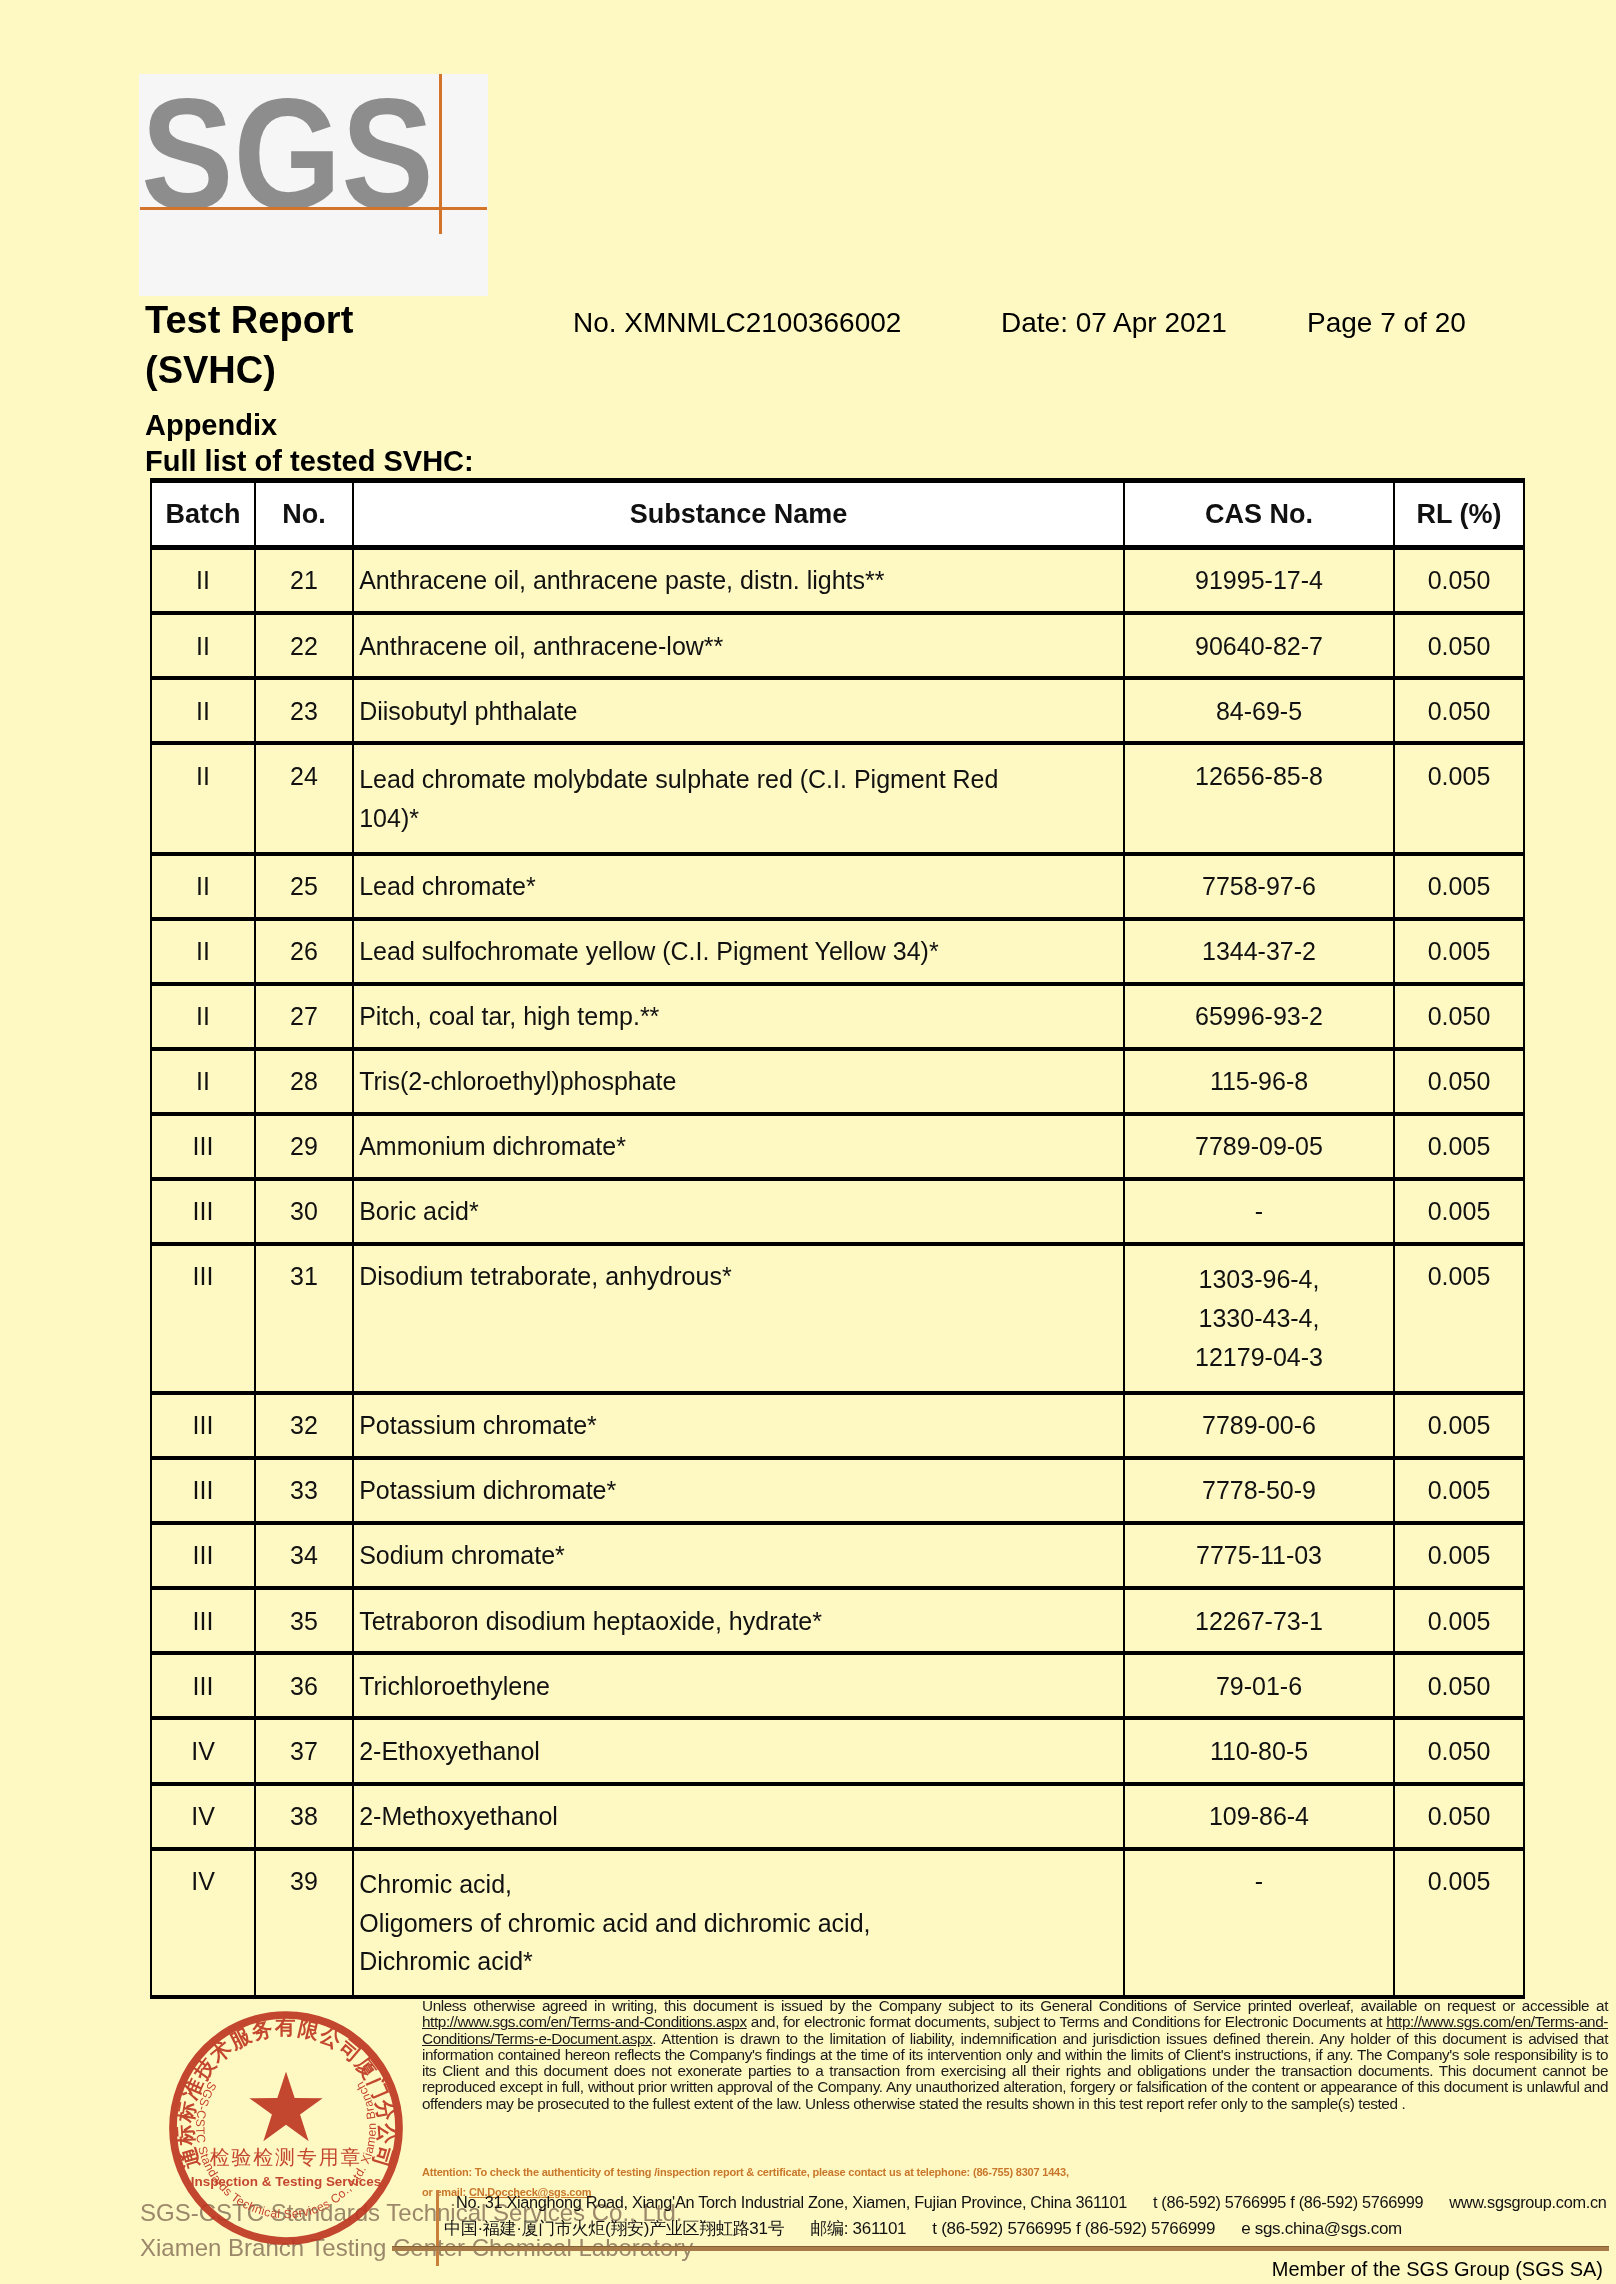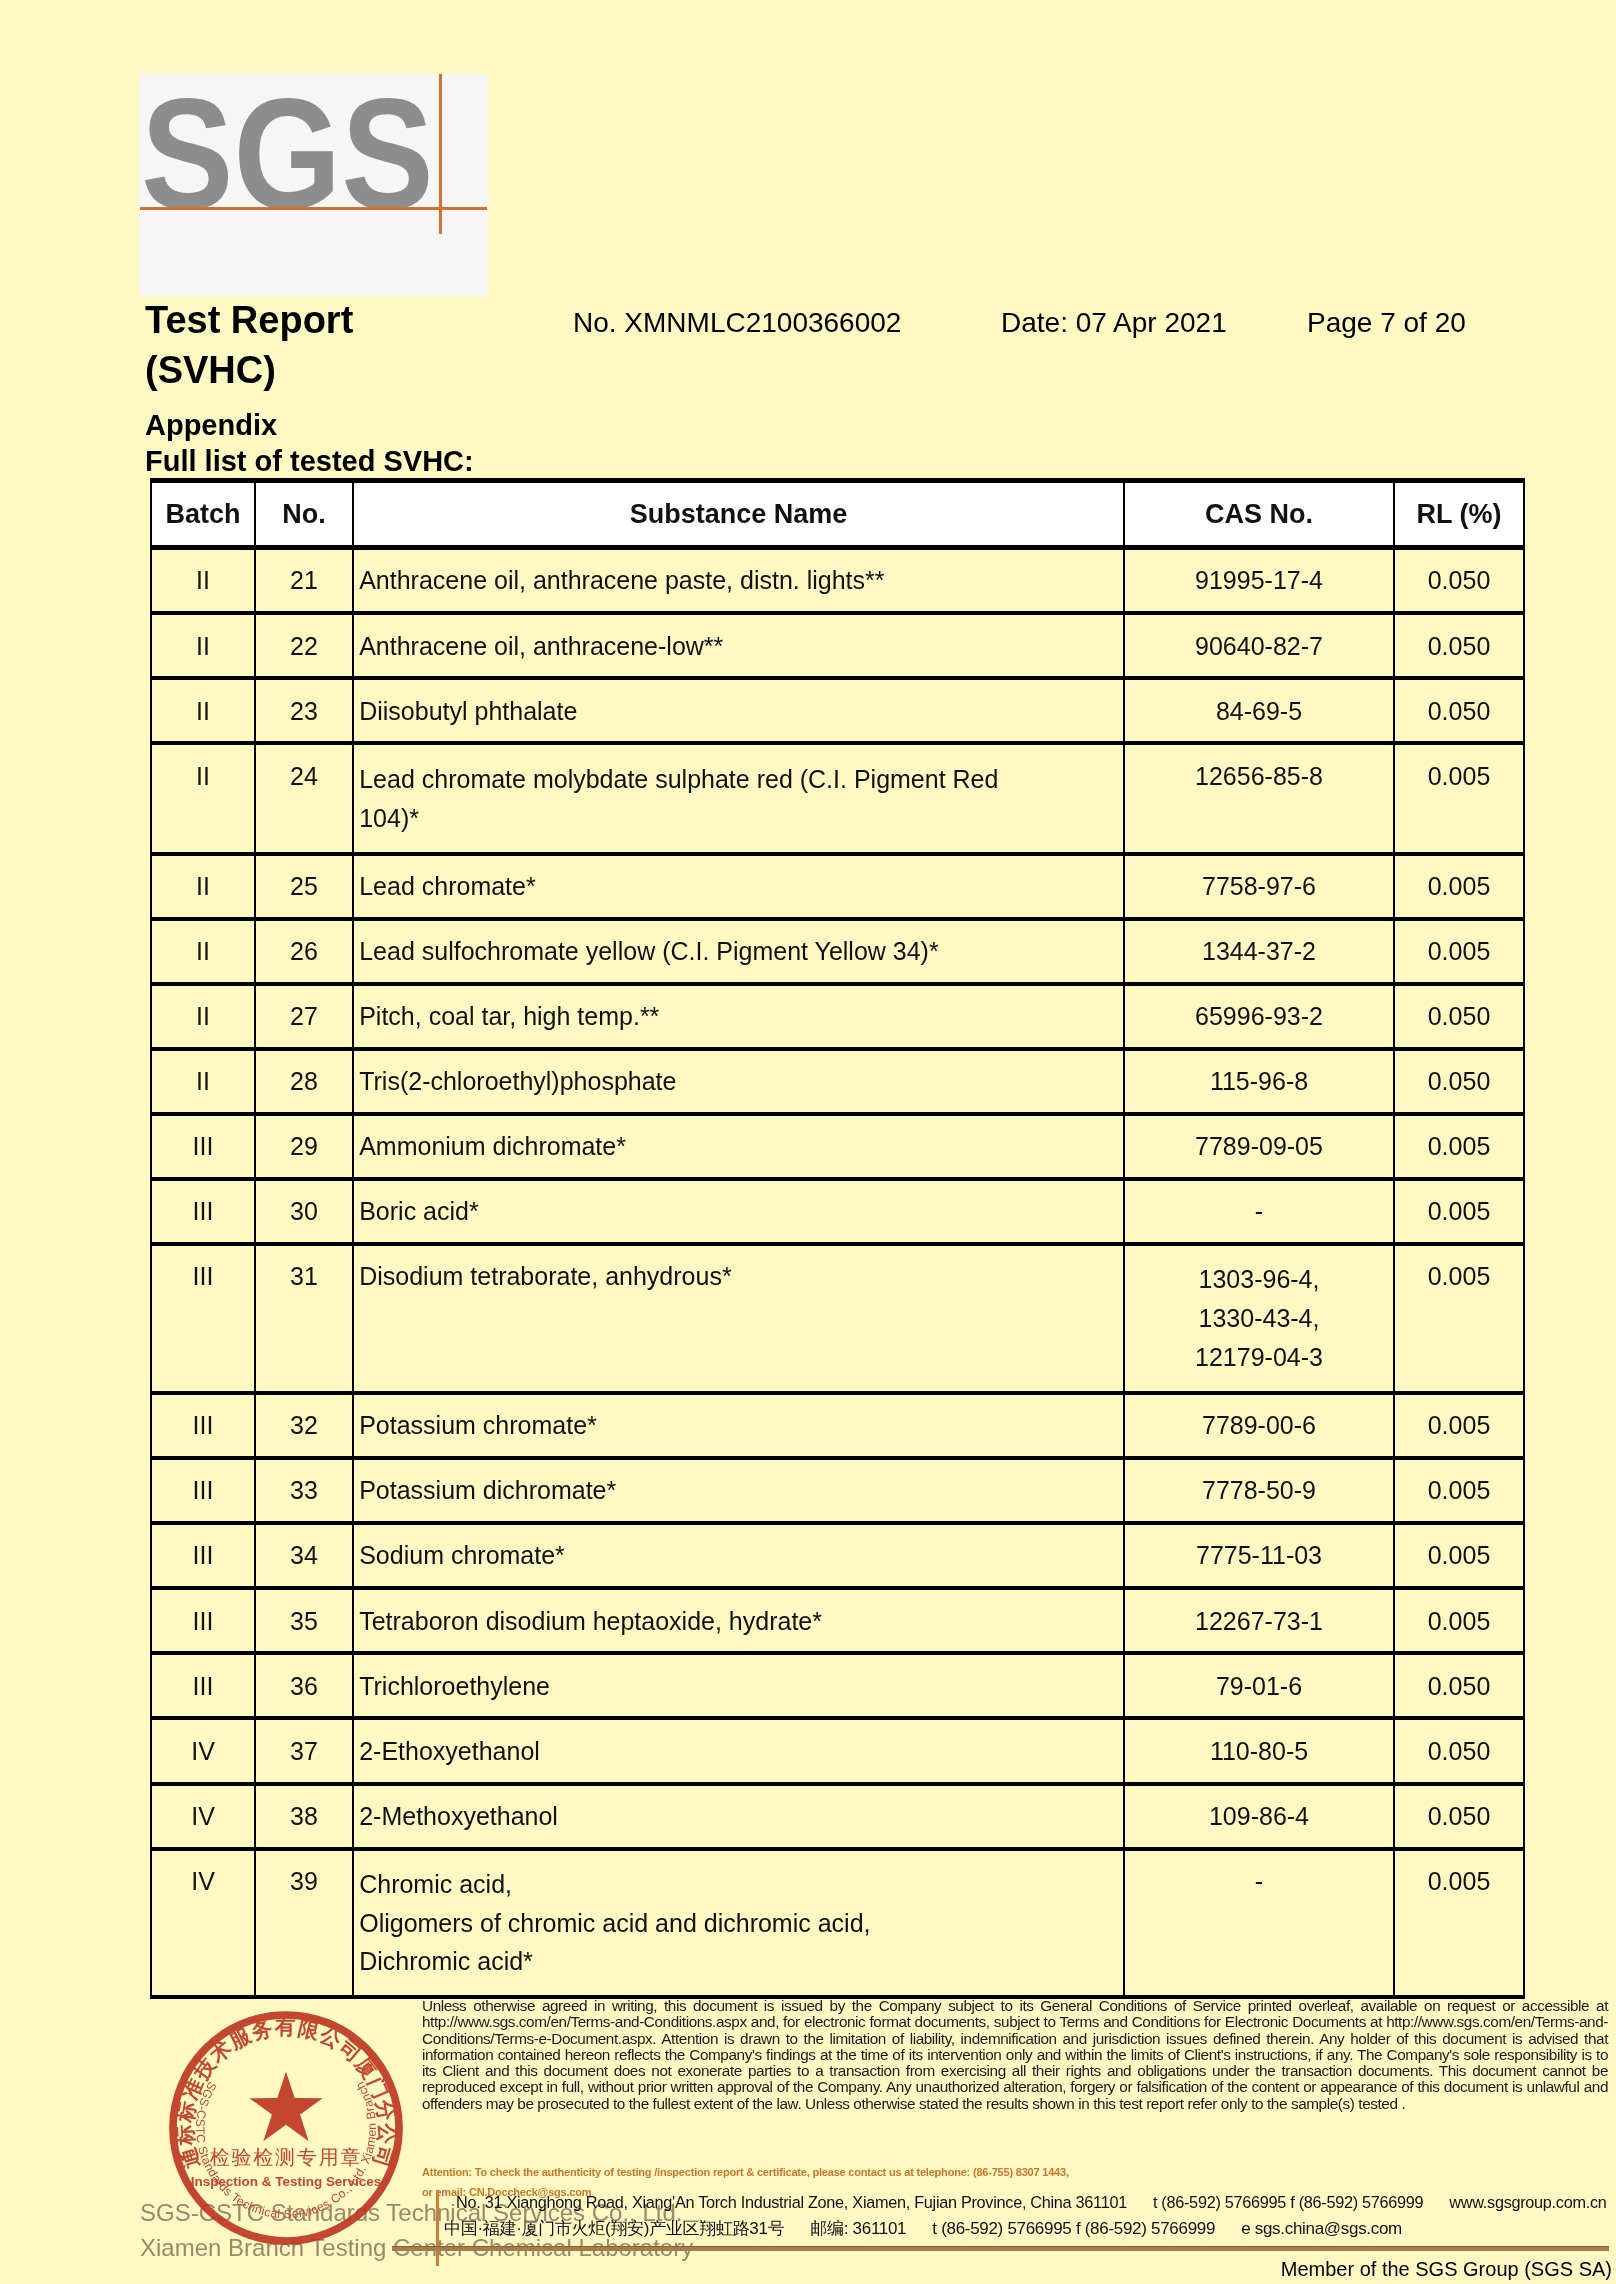--- a/index.html
+++ b/index.html
@@ -55,31 +55,31 @@
   #company-line1{left:140px;top:2201px;}
   #company-line2{left:140px;top:2236px;}
 
   #stamp{left:164px;top:2006px;width:244px;height:244px;opacity:.92;}
 
   #disclaimer{
     left:422px;top:1998px;width:1186px;
     font-size:15.3px;line-height:16.3px;letter-spacing:-0.4px;
     text-align:justify;color:#1a1a1a;margin:0;
   }
-  .u{}
+  .u{text-decoration:underline;}
   #attention{left:422px;top:2162px;width:1186px;color:#c8772b;font-weight:bold;
     font-size:11px;line-height:20px;letter-spacing:-0.2px;}
   #attention .u{color:#c8772b;}
 
   #addr-line1{left:456px;top:2193px;display:flex;gap:26px;font-size:16.3px;letter-spacing:-0.3px;color:#111;line-height:1.2;white-space:nowrap;}
   #addr-line2{left:444px;top:2218px;display:flex;gap:26px;font-size:17px;letter-spacing:-0.3px;color:#111;line-height:1.3;white-space:nowrap;text-align:right;}
 
   #orange-bar{left:436px;top:2190px;width:3.3px;height:76px;background:#c8803c;}
   #tan-line{left:392px;top:2246px;width:1217px;height:3.9px;background:#a87c48;border-top:1.3px solid #8a5f33;}
-  #member{right:4px;top:2259px;font-size:20px;color:#000;line-height:1;}
+  #member{right:13px;top:2259px;font-size:20px;color:#000;line-height:1;}
 </style>
 </head>
 <body>
 
 <div id="page">
 
   <div class="abs" id="logo-box"></div>
   <svg class="abs" id="logo-svg" width="296" height="124" viewBox="0 0 455 190">
     <text x="0" y="180" font-size="243" font-weight="bold" fill="#8d8d8d" font-family="Liberation Sans, sans-serif" textLength="450" lengthAdjust="spacingAndGlyphs">SGS</text>
   </svg>

